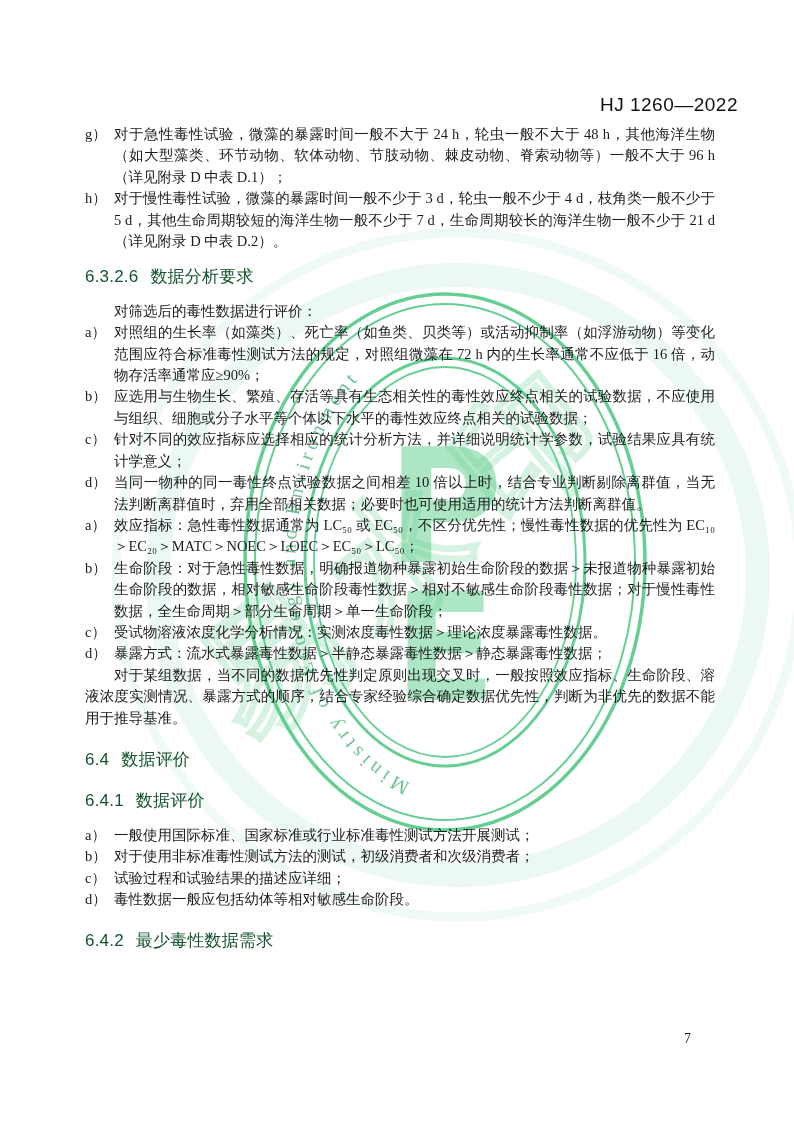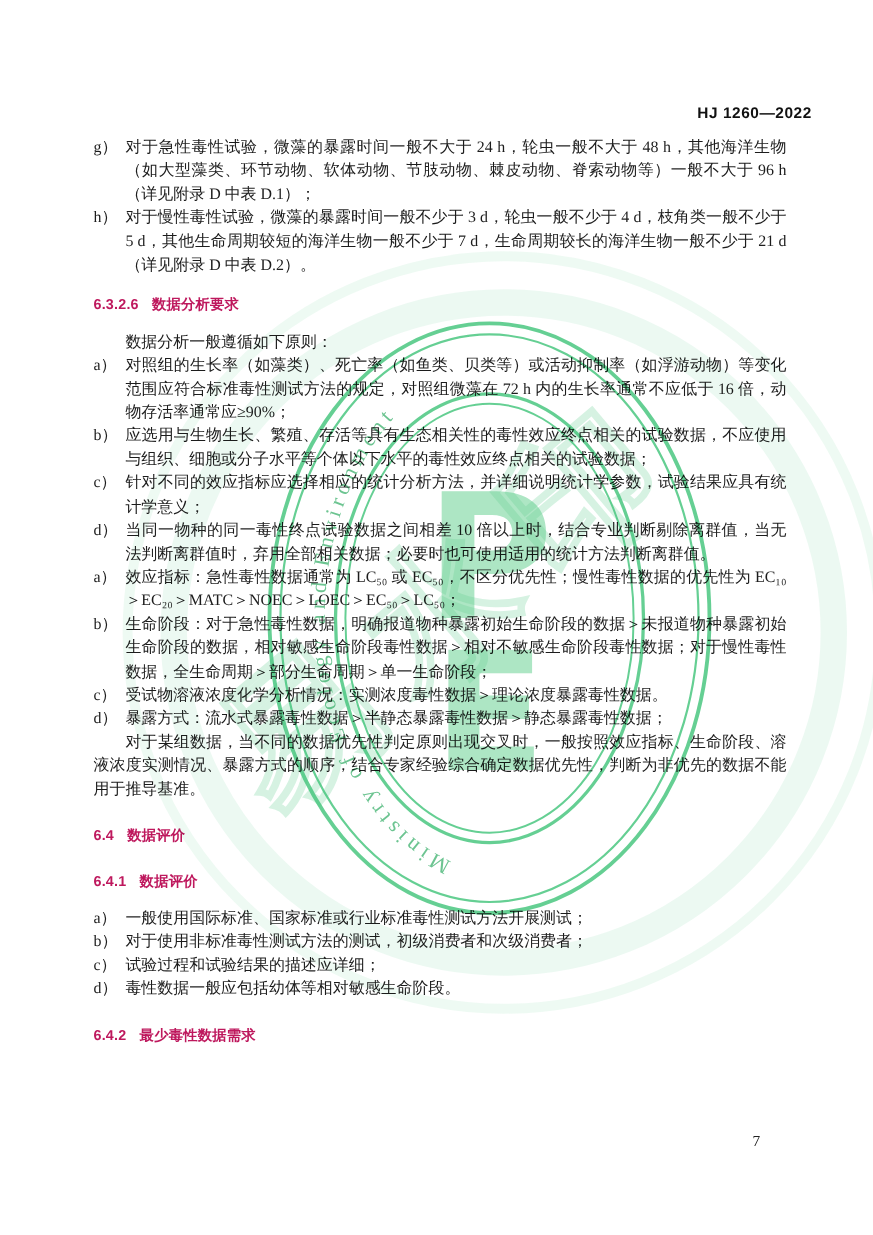--- a/index.html
+++ b/index.html
@@ -8,33 +8,33 @@
     width:794px;height:1123px;
     margin:0 auto;
     background:#ffffff;
     overflow:hidden;
     font-family:"Liberation Serif","DejaVu Serif",serif;
     color:#1c1c1c;
   }
   .header-code{
     position:absolute;top:94px;right:56px;
     font-family:"Liberation Sans","DejaVu Sans",sans-serif;
-    font-weight:bold;font-size:14px;letter-spacing:.5px;color:#111;
+    font-weight:normal;font-size:19px;letter-spacing:.5px;color:#111;
   }
   .content{
     position:absolute;left:85px;top:124px;width:630px;
     font-size:14.5px;line-height:21.4px;text-align:justify;
   }
   .list{margin:0;padding:0;}
   .li{display:flex;}
   .li .marker{flex:none;width:29px;}
   .li .li-text{flex:1;text-align:justify;}
   .heading{
     font-family:"Liberation Sans","DejaVu Sans",sans-serif;
-    font-weight:bold;font-size:13px;color:#be185d;
+    font-weight:normal;font-size:17px;color:#14532d;
     margin:14px 0 13px 0;letter-spacing:.2px;
   }
   .heading .num{margin-right:12px;}
   .heading.mt-lg{margin-top:20px;}
   .para{text-indent:2em;margin:0;}
   .page-number{
     position:absolute;top:1031px;left:684px;
     font-size:14px;color:#222;
   }
   .wm{
@@ -61,21 +61,21 @@
       <div class="li">
         <span class="marker">h）</span>
         <span class="li-text">对于慢性毒性试验，微藻的暴露时间一般不少于 3 d，轮虫一般不少于 4 d，枝角类一般不少于 5 d，其他生命周期较短的海洋生物一般不少于 7 d，生命周期较长的海洋生物一般不少于 21 d（详见附录 D 中表 D.2）。</span>
       </div>
     </div>
 
     <div class="heading">
       <span class="num">6.3.2.6</span><span>数据分析要求</span>
     </div>
 
-    <p class="para">数据分析一般遵循如下原则：</p>
+    <p class="para">对筛选后的毒性数据进行评价：</p>
 
     <div class="list">
       <div class="li">
         <span class="marker">a）</span>
         <span class="li-text">对照组的生长率（如藻类）、死亡率（如鱼类、贝类等）或活动抑制率（如浮游动物）等变化范围应符合标准毒性测试方法的规定，对照组微藻在 72 h 内的生长率通常不应低于 16 倍，动物存活率通常应≥90%；</span>
       </div>
       <div class="li">
         <span class="marker">b）</span>
         <span class="li-text">应选用与生物生长、繁殖、存活等具有生态相关性的毒性效应终点相关的试验数据，不应使用与组织、细胞或分子水平等个体以下水平的毒性效应终点相关的试验数据；</span>
       </div>

